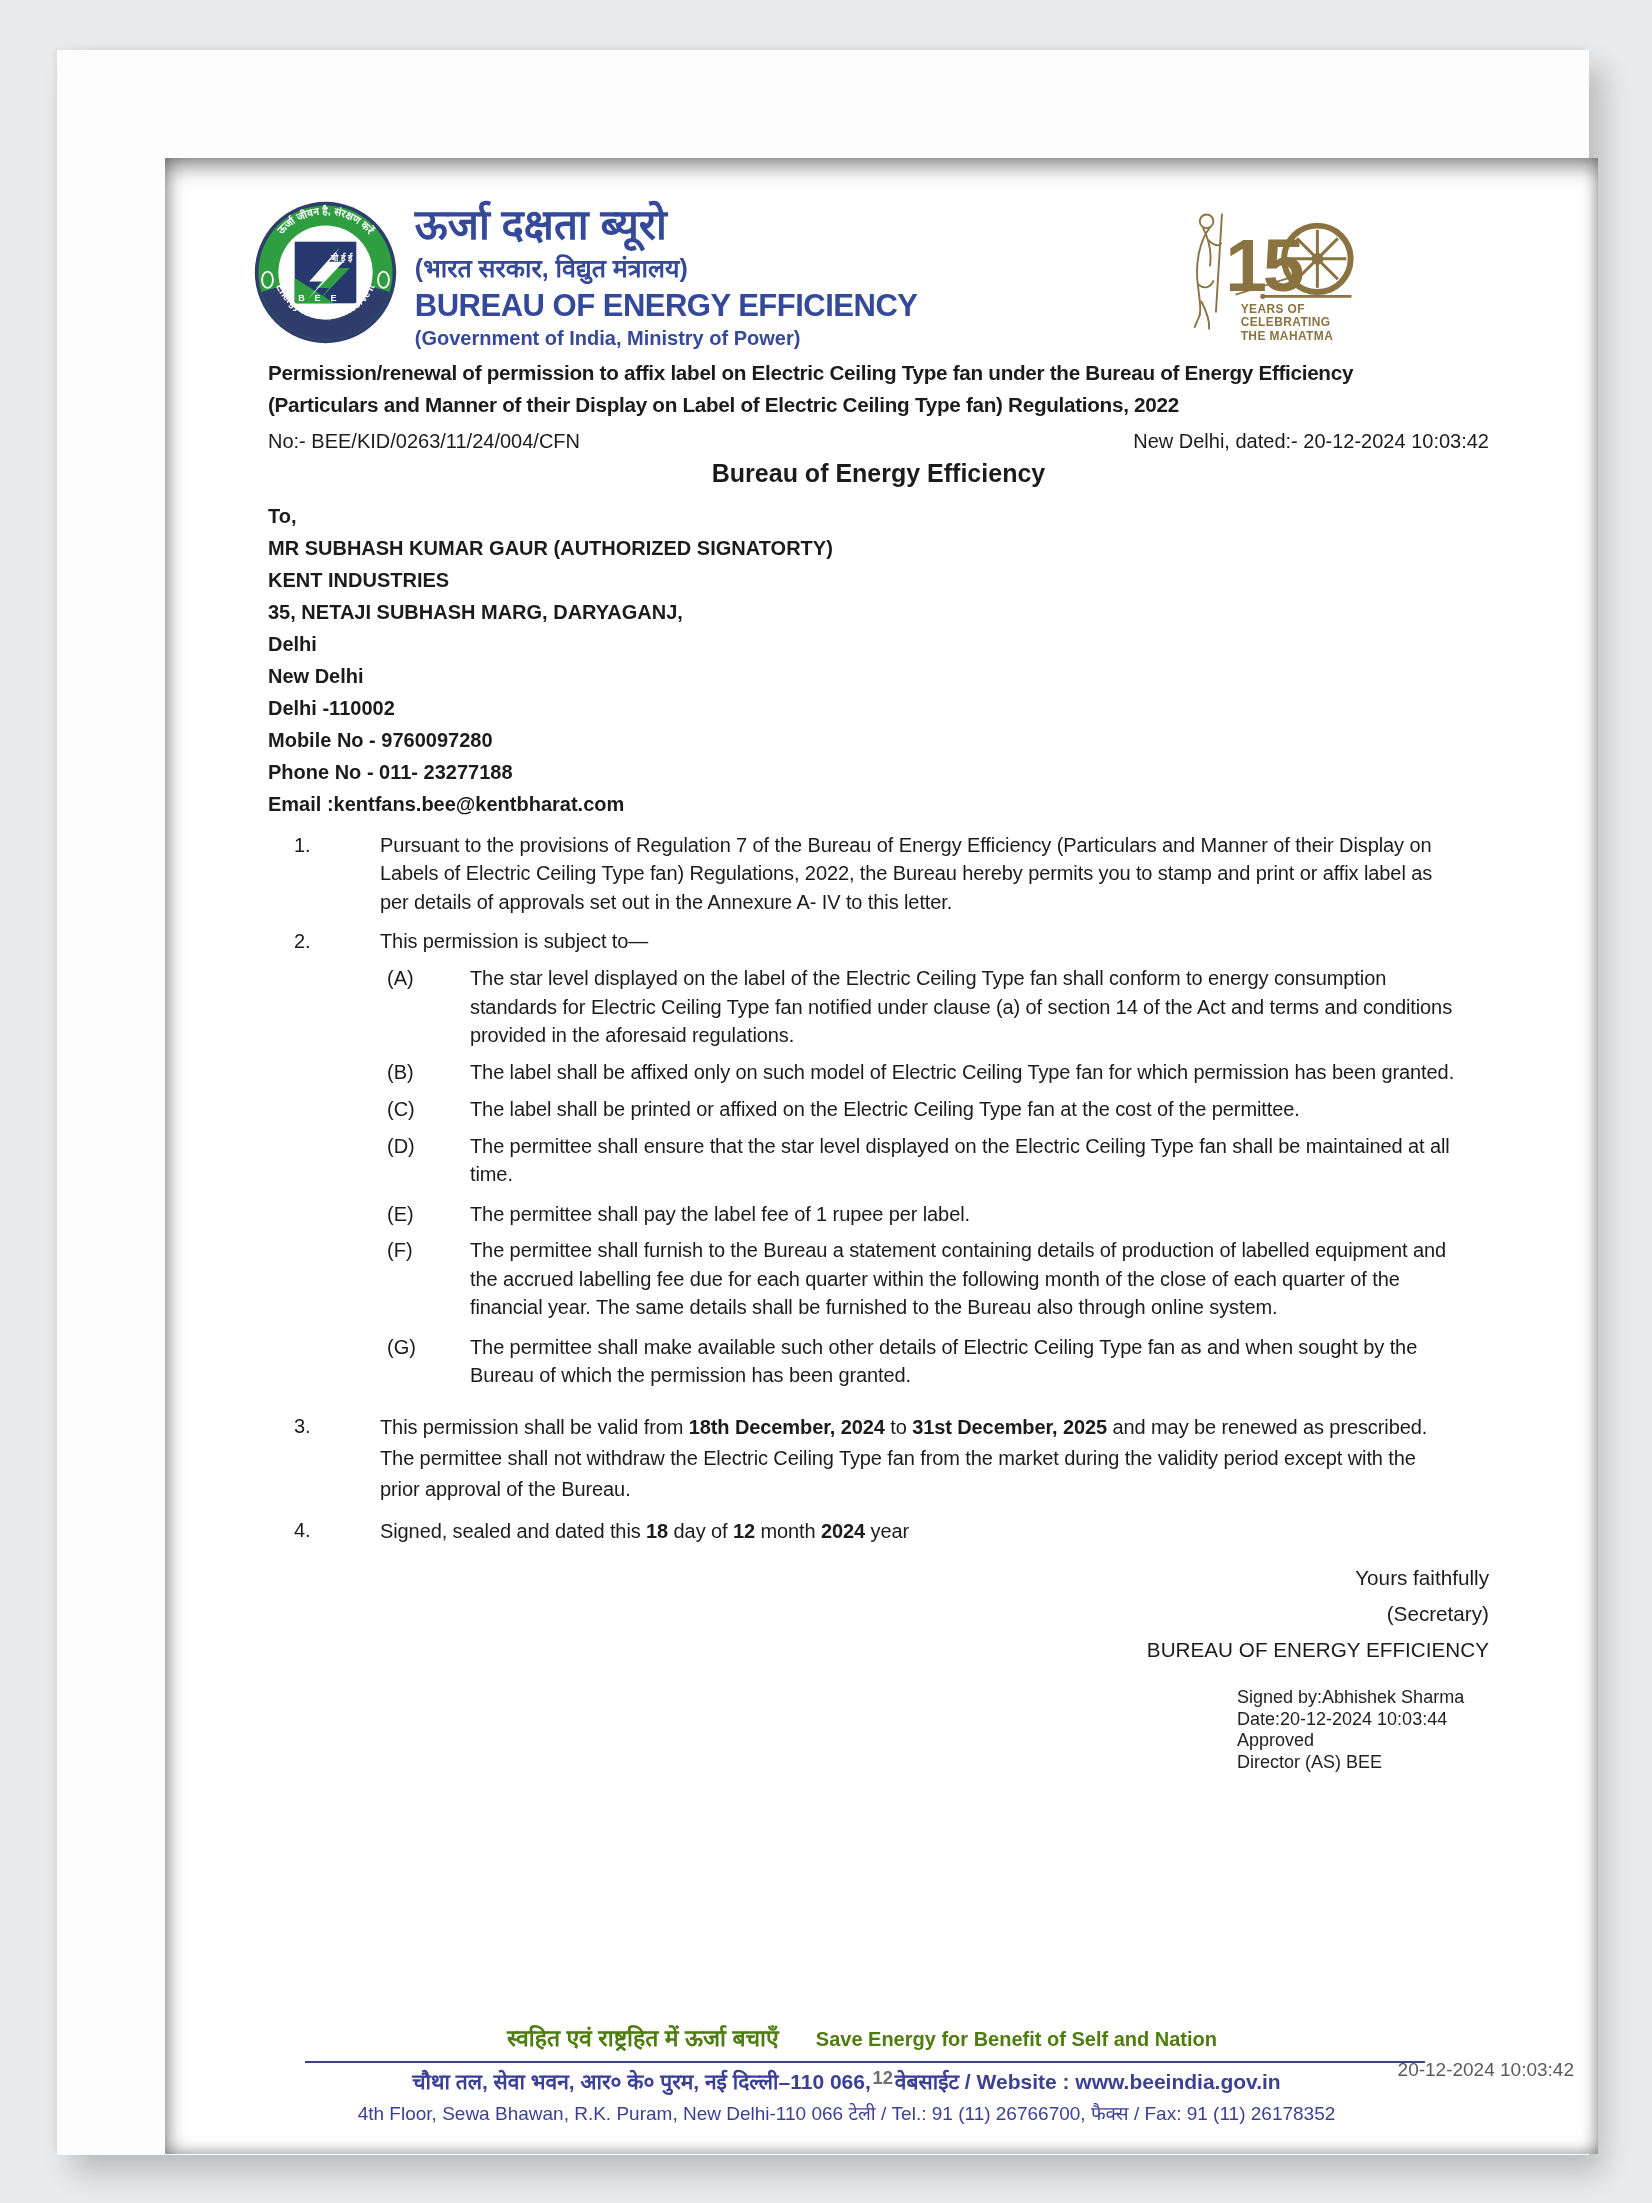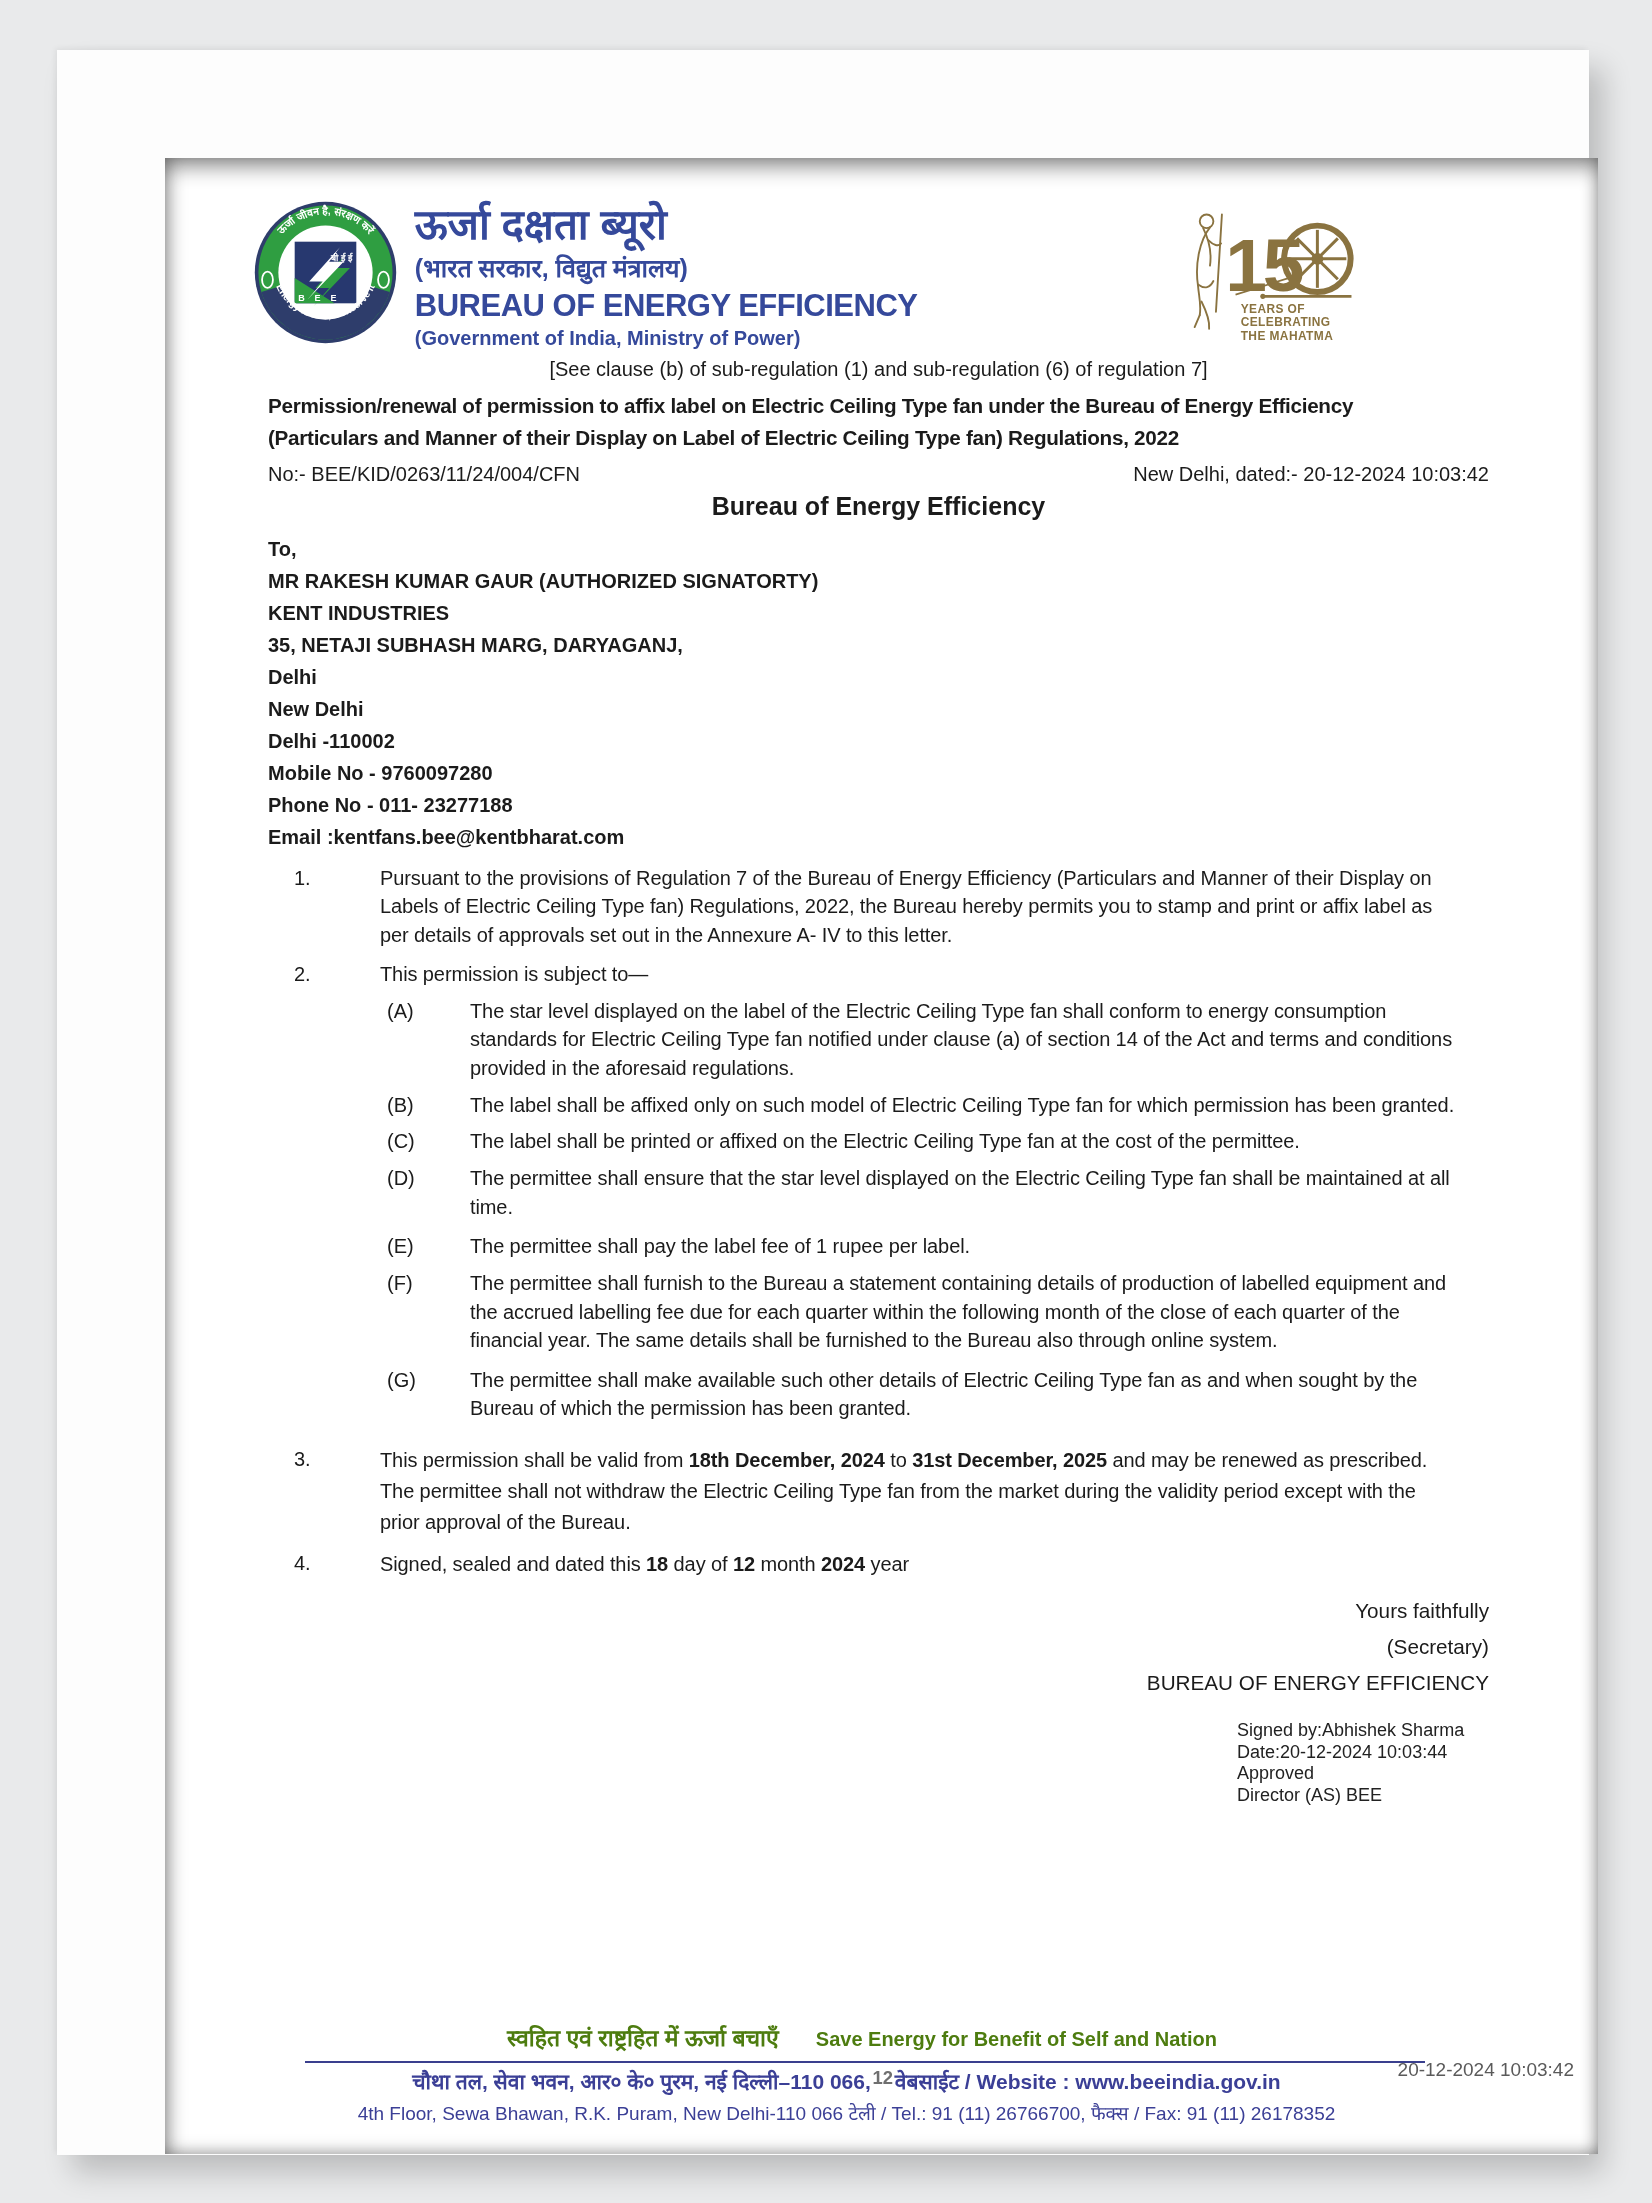--- a/index.html
+++ b/index.html
@@ -138,34 +138,33 @@
             <line x1="128" y1="92" x2="64" y2="112" stroke-width="2"></line>
             <circle cx="96" cy="114" r="3" fill="#8a7340" stroke="none"></circle>
             <line x1="98" y1="114" x2="200" y2="114" stroke-width="3"></line>
           </g>
           <text x="70" y="133" font-size="14" font-weight="bold" fill="#8a7340" letter-spacing="0.5">YEARS OF</text>
           <text x="70" y="149" font-size="14" font-weight="bold" fill="#8a7340" letter-spacing="0.5">CELEBRATING</text>
           <text x="70" y="165" font-size="14" font-weight="bold" fill="#8a7340" letter-spacing="0.5">THE MAHATMA</text>
         </svg>
       </div>
 
-      <div class="clause">[See clause (b) of sub-regulation (1) and sub-regulation (6) of regulation 7]</div>
       <div class="subject">
         <div>Permission/renewal of permission to affix label on Electric Ceiling Type fan under the Bureau of Energy Efficiency</div>
         <div>(Particulars and Manner of their Display on Label of Electric Ceiling Type fan) Regulations, 2022</div>
       </div>
       <div class="refrow">
         <span>No:- BEE/KID/0263/11/24/004/CFN</span>
         <span>New Delhi, dated:- 20-12-2024 10:03:42</span>
       </div>
       <div class="bureau-center">Bureau of Energy Efficiency</div>
 
       <div class="to-block">
         <div>To,</div>
-        <div>MR RAKESH KUMAR GAUR (AUTHORIZED SIGNATORTY)</div>
+        <div>MR SUBHASH KUMAR GAUR (AUTHORIZED SIGNATORTY)</div>
         <div>KENT INDUSTRIES</div>
         <div>35, NETAJI SUBHASH MARG, DARYAGANJ,</div>
         <div>Delhi</div>
         <div>New Delhi</div>
         <div>Delhi -110002</div>
         <div>Mobile No - 9760097280</div>
         <div>Phone No - 011- 23277188</div>
         <div>Email :kentfans.bee@kentbharat.com</div>
       </div>
 

